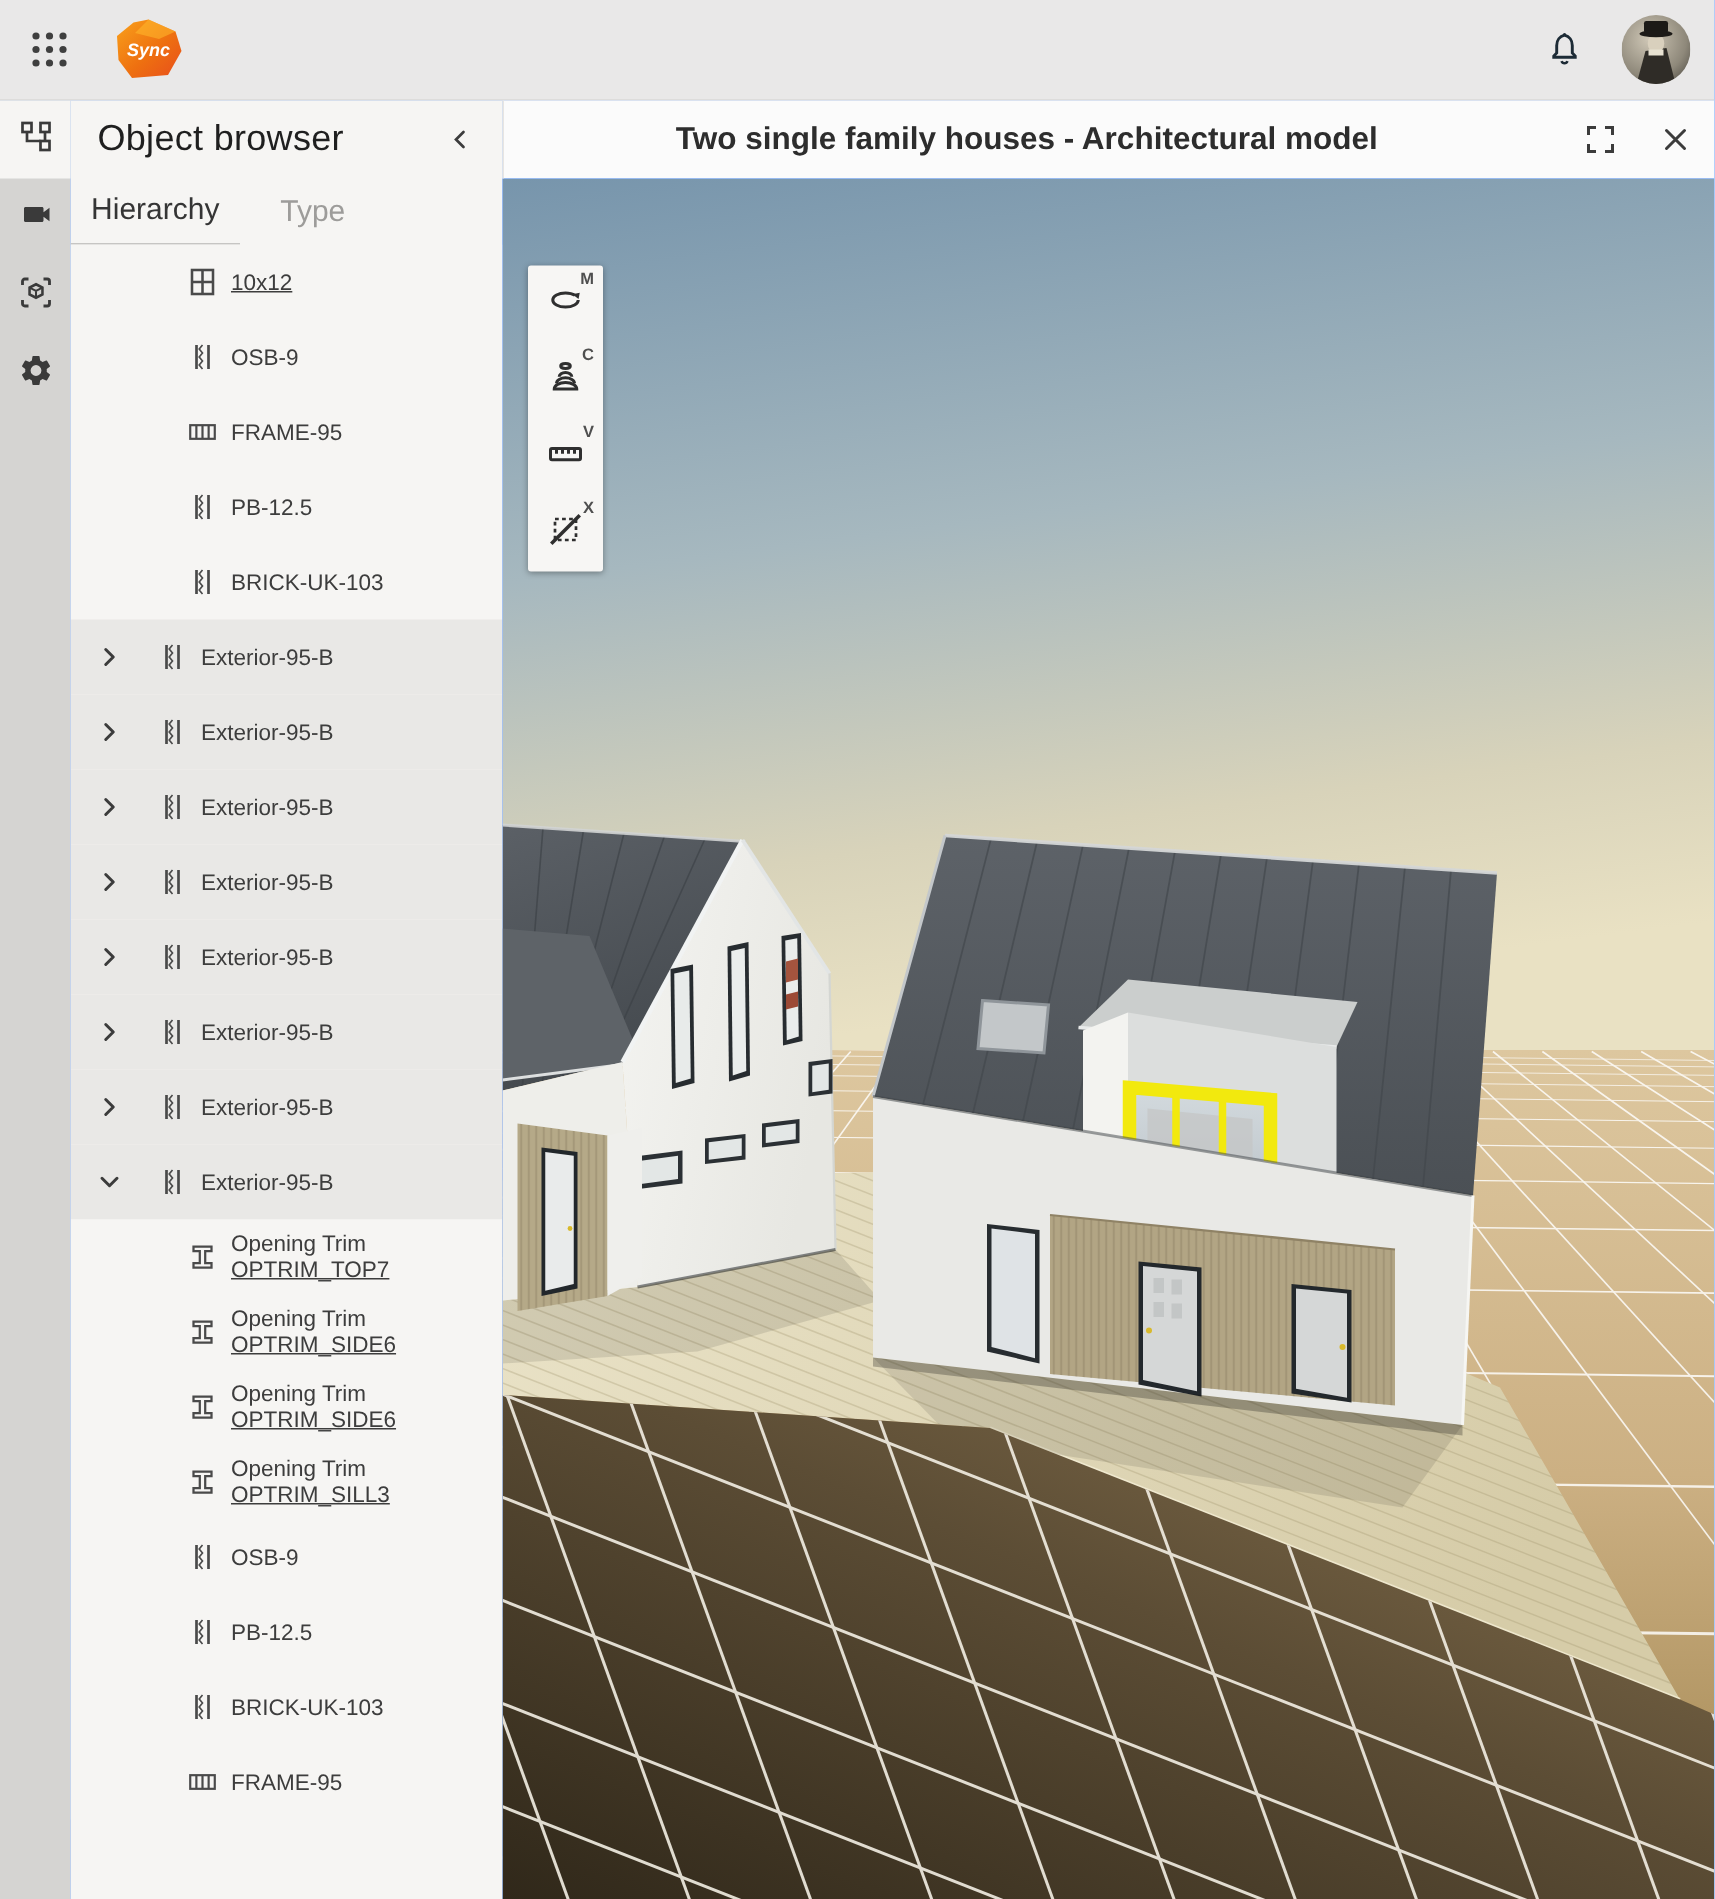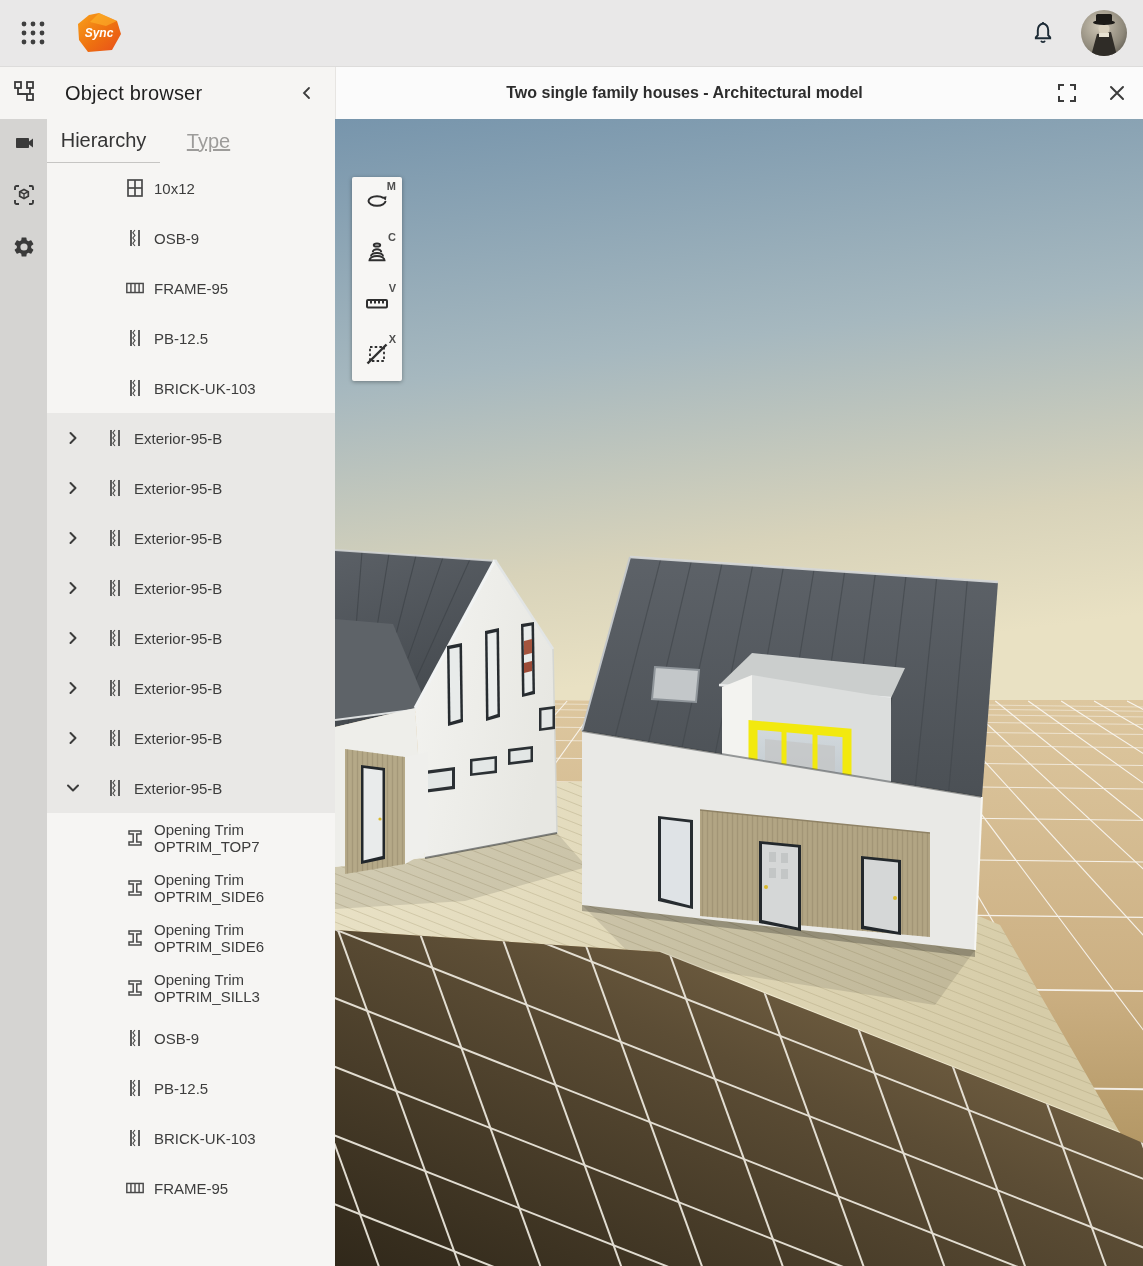--- a/index.html
+++ b/index.html
@@ -15,43 +15,43 @@
   .avatar{width:46px;height:46px;border-radius:50%;overflow:hidden;position:relative;}
 
   
   .rail{position:absolute;left:0;top:67px;width:47px;height:1199px;background:#d5d4d2;}
   .rail-btn{width:47px;height:52px;display:flex;align-items:center;justify-content:center;cursor:pointer;}
   .rail-btn.active{background:#f6f5f3;}
 
   
   .panel{position:absolute;left:47px;top:67px;width:288px;height:1199px;background:#f6f5f3;overflow:hidden;}
   .panel-header{height:52px;display:flex;align-items:center;padding:0 14px 0 18px;}
-  .panel-title{font-size:20px;font-weight:500;color:#1f1f1f;letter-spacing:.2px;flex:1;}
+  .panel-title{font-size:24px;font-weight:500;color:#1f1f1f;letter-spacing:.2px;flex:1;}
   .collapse-btn{width:28px;height:28px;display:flex;align-items:center;justify-content:center;cursor:pointer;}
   .tabs{height:44px;display:flex;align-items:stretch;}
   .tab{display:flex;align-items:center;justify-content:center;font-size:20px;cursor:pointer;}
   .tab.t0{width:113px;}
   .tab.t1{width:97px;}
   .tab.active{color:#353535;border-bottom:1px solid #c6c5c3;}
-  .tab.inactive{color:#9d9c9a;text-decoration:underline;}
+  .tab.inactive{color:#9d9c9a;}
   .tree{position:absolute;top:96px;left:0;right:0;bottom:0;overflow:hidden;}
   .row{height:50px;display:flex;align-items:center;cursor:pointer;background:#f6f5f3;}
   .row.gray{background:#e9e8e6;}
   .row.selected{background:#c9e3f6;}
   .row .chev{width:16px;height:16px;margin-left:18px;flex:0 0 auto;display:flex;}
   .row.group .ticon{margin-left:24px;}
   .row.leaf .ticon{margin-left:78px;}
   .ticon{width:20px;height:20px;flex:0 0 auto;display:flex;align-items:center;justify-content:center;}
   .lbl{margin-left:9px;font-size:15px;color:#3d3d3d;line-height:17px;}
-  .lbl .l2{font-size:15px;color:#3d3d3d;}
+  .lbl .l2{font-size:15px;color:#3d3d3d;text-decoration:underline;}
 
   
   .viewport{position:absolute;left:335px;top:67px;width:808px;height:1199px;}
   .vp-header{position:absolute;left:0;top:0;width:808px;height:52px;background:#fbfbfb;border-left:1px solid #e7e5e2;display:flex;align-items:center;}
-  .vp-title{position:absolute;left:0;right:110px;text-align:center;font-size:16px;font-weight:700;color:#2d2d2d;}
+  .vp-title{position:absolute;left:0;right:110px;text-align:center;font-size:21px;font-weight:700;color:#2d2d2d;}
   .vp-actions{position:absolute;right:12px;top:0;height:52px;display:flex;align-items:center;gap:22px;}
   .vp-btn{width:28px;height:28px;display:flex;align-items:center;justify-content:center;cursor:pointer;}
   .scene{position:absolute;left:0;top:52px;width:808px;height:1147px;overflow:hidden;}
 
   
   .vtoolbar{position:absolute;left:17px;top:58px;width:50px;background:#f7f6f4;border-radius:2px;box-shadow:0 1px 4px rgba(0,0,0,.35);z-index:5;}
   .vtool-btn{position:relative;width:50px;height:51px;display:flex;align-items:center;justify-content:center;cursor:pointer;}
   .vtool-key{position:absolute;top:3px;right:6px;font-size:11px;font-weight:700;color:#4f4f4f;}
 </style>
 </head>

